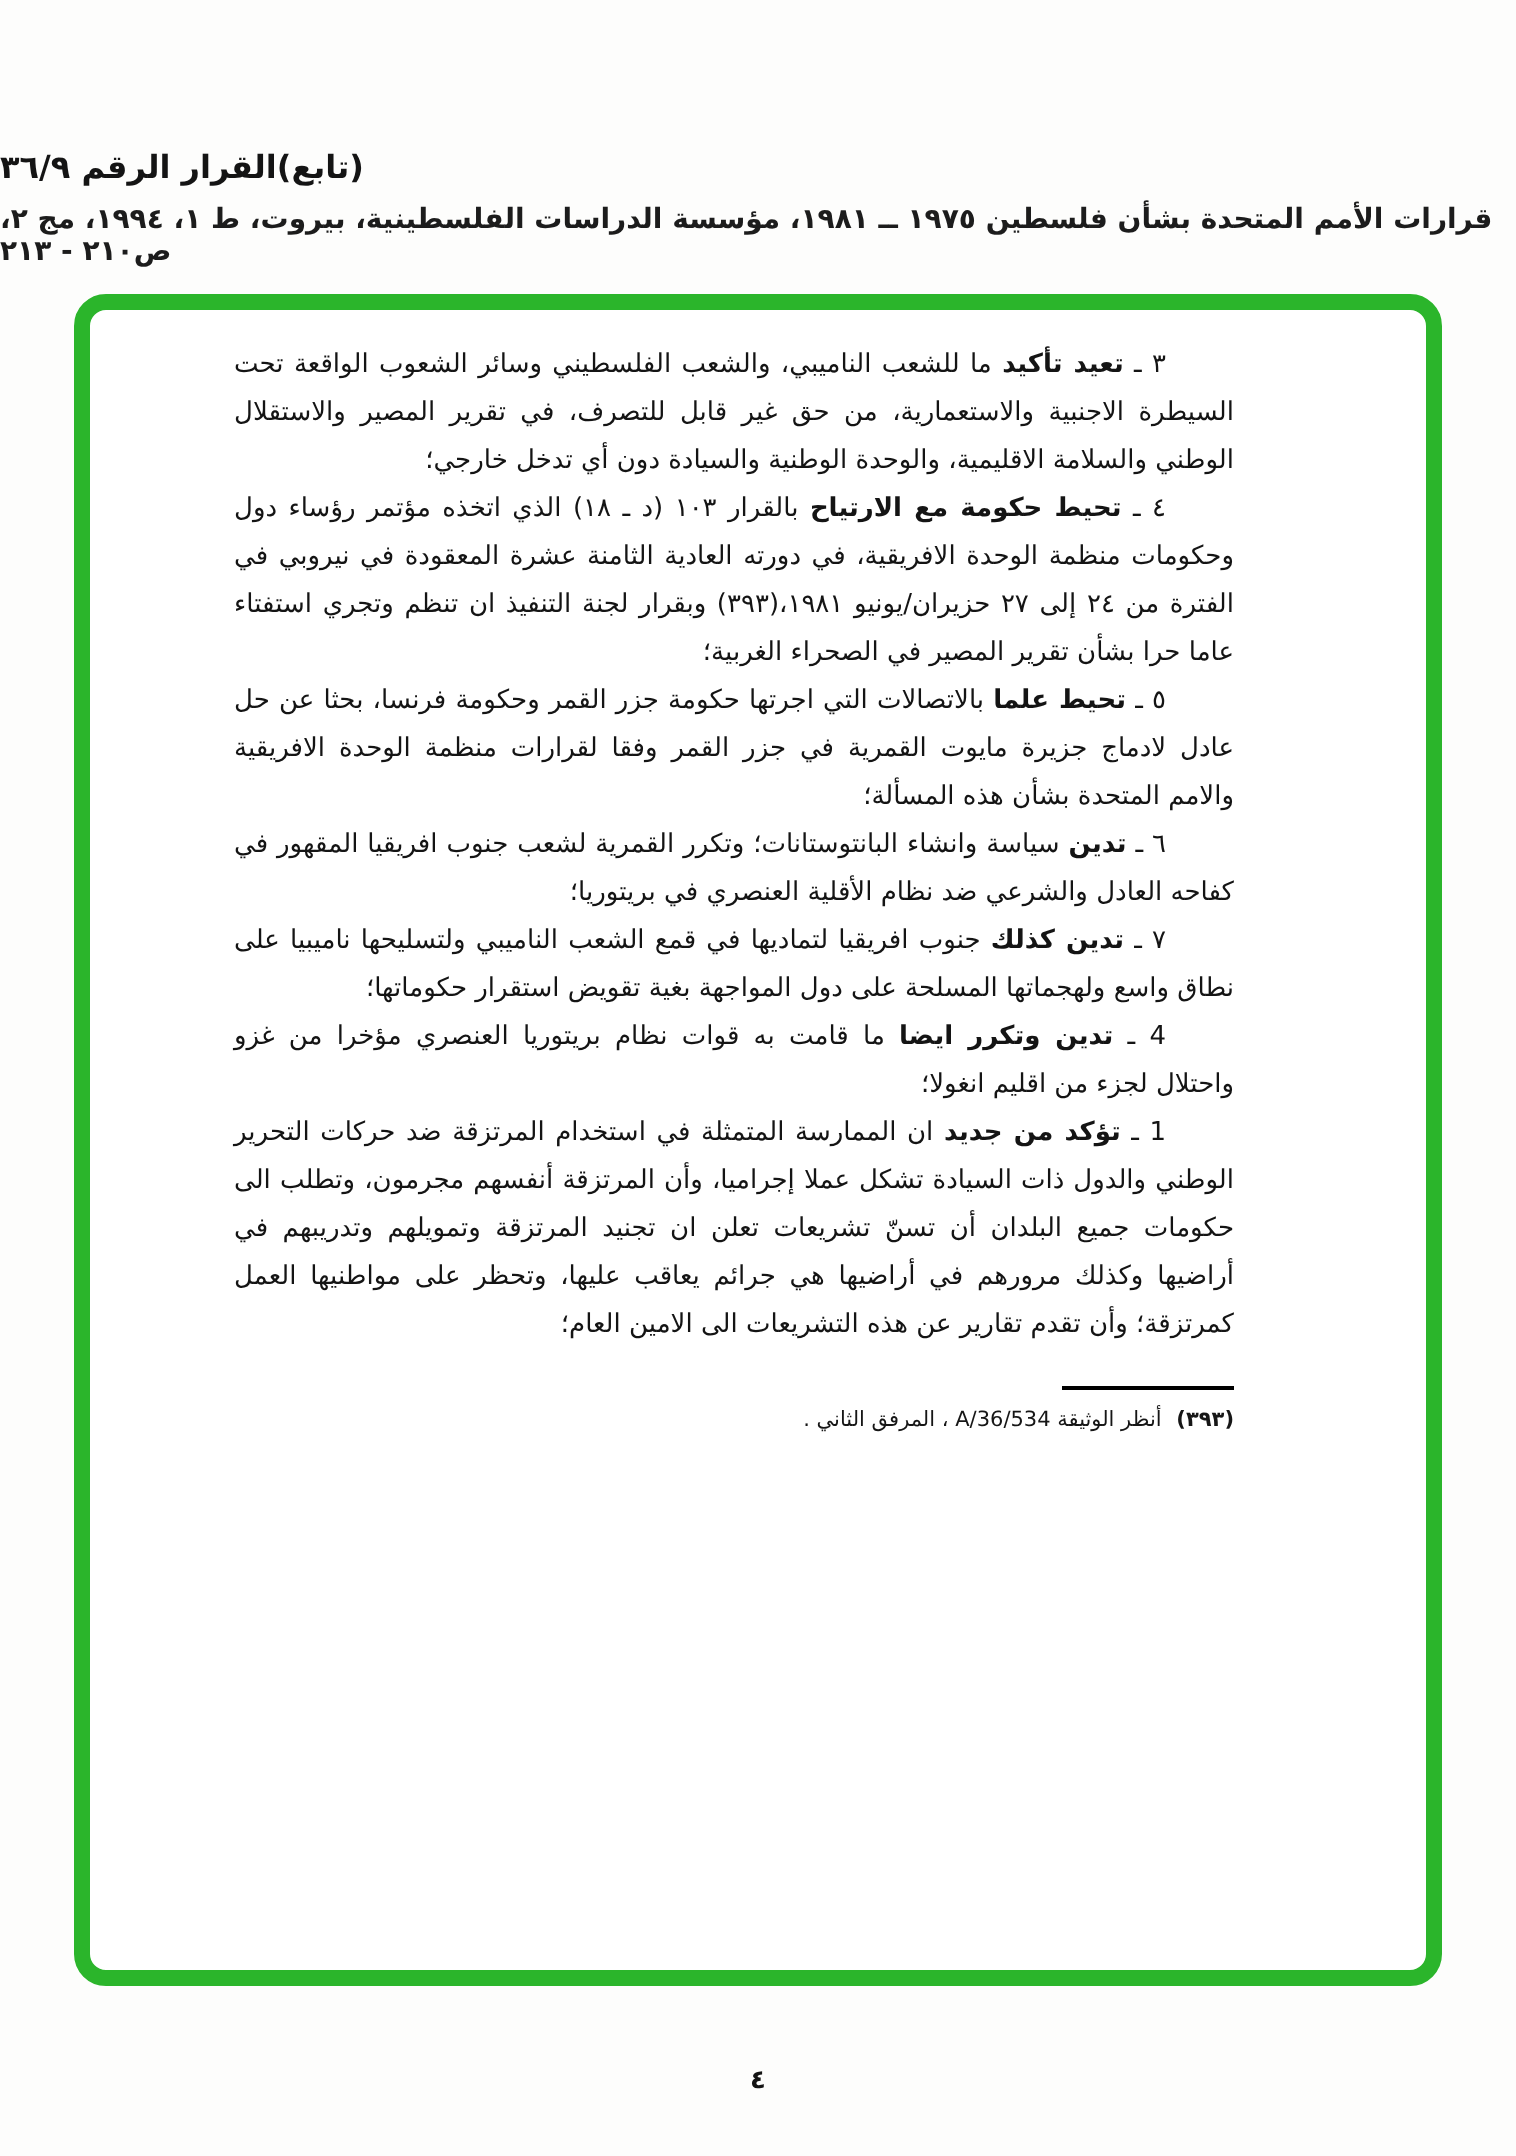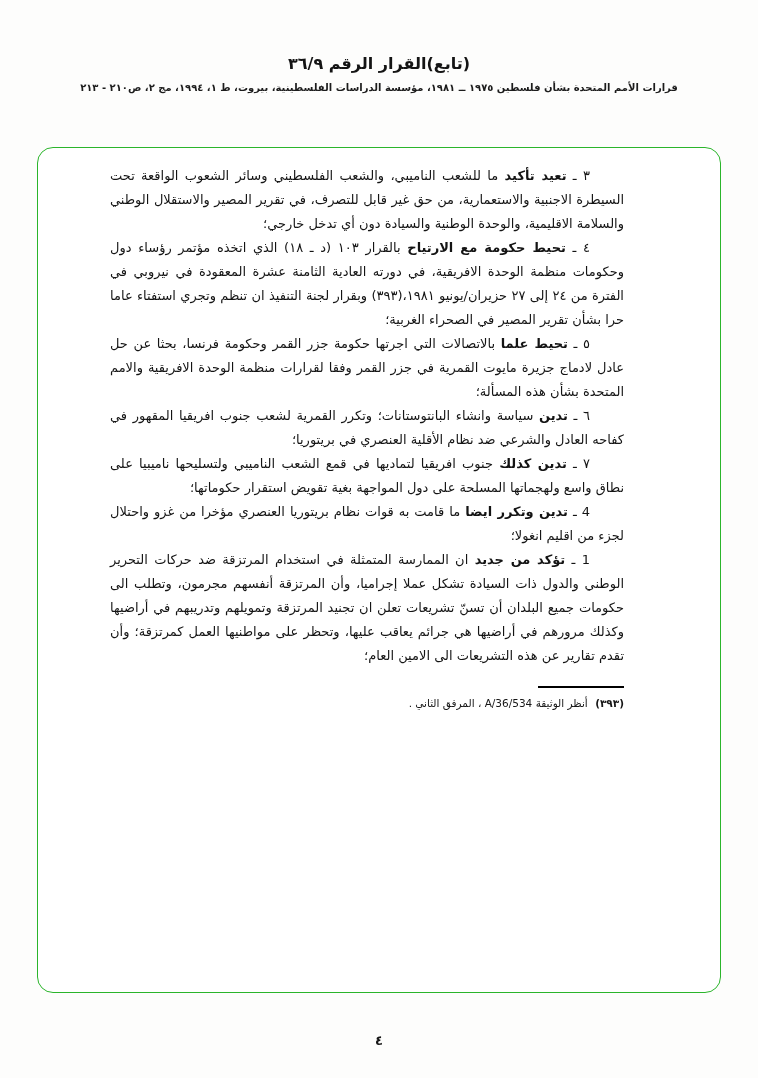--- a/index.html
+++ b/index.html
@@ -8,30 +8,30 @@
     width: 758px; height: 1078px;
     background: #ffffff;
     font-family: "DejaVu Sans", sans-serif;
     color: #111;
     position: relative;
     overflow: hidden;
   }
   .page { position: relative; width: 758px; height: 1078px; background: #fdfdfc; }
 
   
-  .doc-header { text-align: center; padding-top: 54px; direction: rtl; }
+  .doc-header { text-align: left; padding-top: 74px; direction: rtl; }
   .doc-title { font-size: 16px; font-weight: 700; letter-spacing: 0.5px; color: #141414; }
-  .doc-source { font-size: 10px; font-weight: 700; margin-top: 9px; color: #1c1c1c; }
+  .doc-source { font-size: 14px; font-weight: 700; margin-top: 9px; color: #1c1c1c; }
 
   
   .frame {
     position: absolute;
     left: 37px; top: 147px;
     width: 684px; height: 846px;
-    border: 1px solid #701a75;
+    border: 8px solid #701a75;
     border-radius: 16px;
     background: #fff;
     overflow: hidden;
   }
 
   
   .content {
     direction: rtl;
     text-align: justify;
     padding: 16px 96px 0 72px;

